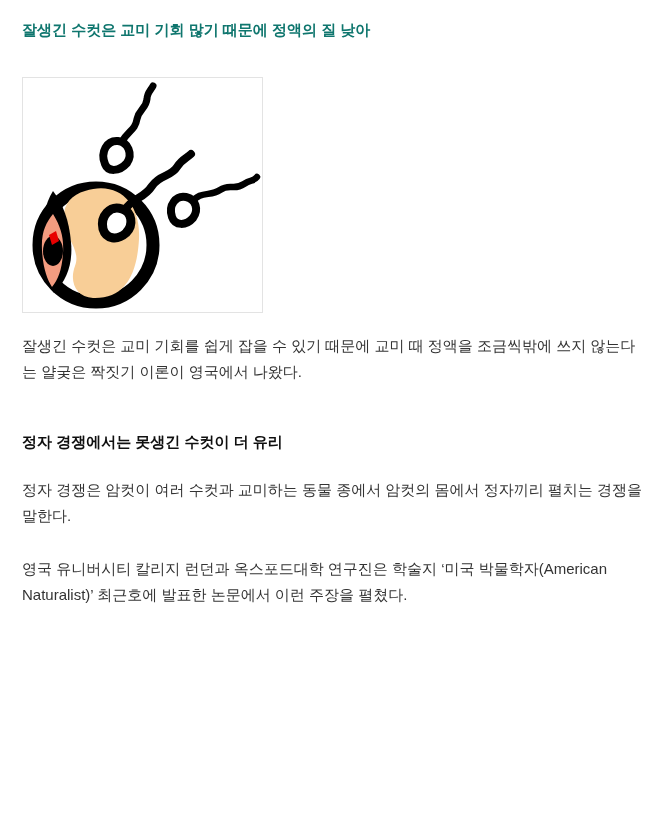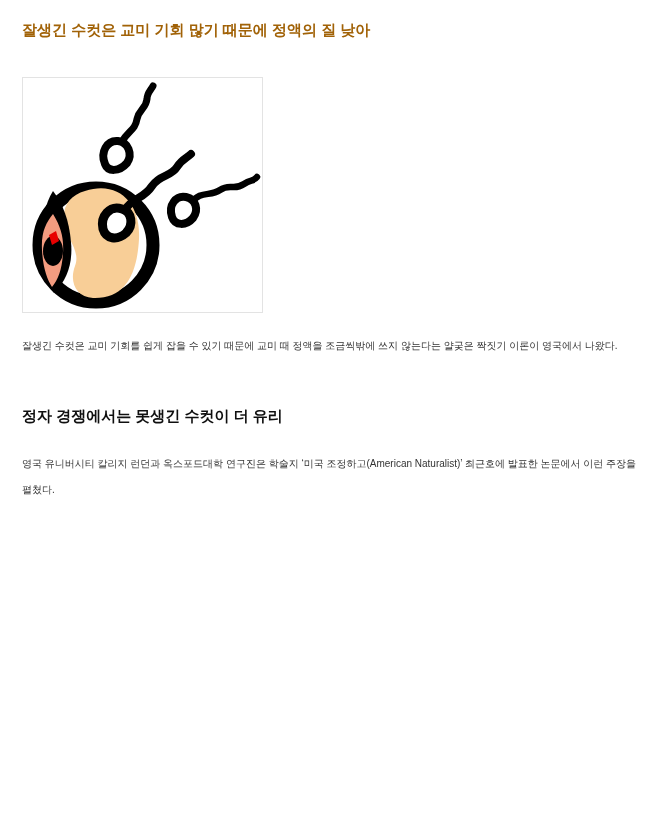--- a/index.html
+++ b/index.html
@@ -15,32 +15,32 @@
   }
   .article {
     box-sizing: border-box;
     width: 657px;
     padding: 17px 10px 0 22px;
   }
   .article h1 {
     font-size: 15px;
     line-height: 26px;
     font-weight: bold;
-    color: #a16207;
+    color: #0f766e;
     margin: 0 0 34px 0;
   }
   .article h2 {
     font-size: 15px;
     line-height: 26px;
     font-weight: bold;
     color: #0f0f0f;
     margin: 44px 0 22px 0;
   }
   .article p {
-    font-size: 10px;
+    font-size: 15px;
     line-height: 26px;
     color: #333333;
     margin: 0 0 27px 0;
     word-break: normal;
   }
   figure.illustration {
     margin: 0 0 20px 0;
     padding: 0;
     width: 239px;
     height: 234px;
@@ -114,17 +114,18 @@
                C 173,121 176,132 170,140
                C 163,148 152,148 149,139 Z" fill="#ffffff" stroke="#000000" stroke-width="8"></path>
     </svg>
   </figure>
 
   <p>잘생긴 수컷은 교미 기회를 쉽게 잡을 수 있기 때문에 교미 때 정액을 조금씩밖에 쓰지 않는다는 얄궂은 짝짓기 이론이 영국에서 나왔다.</p>
 
 
   <h2>정자 경쟁에서는 못생긴 수컷이 더 유리</h2>
 
+  <p>정자 경쟁은 암컷이 여러 수컷과 교미하는 동물 종에서 암컷의 몸에서 정자끼리 펼치는 경쟁을 말한다.</p>
 
-  <p>영국 유니버시티 칼리지 런던과 옥스포드대학 연구진은 학술지 ‘미국 조정하고(American Naturalist)’ 최근호에 발표한 논문에서 이런 주장을 펼쳤다.</p>
+  <p>영국 유니버시티 칼리지 런던과 옥스포드대학 연구진은 학술지 ‘미국 박물학자(American Naturalist)’ 최근호에 발표한 논문에서 이런 주장을 펼쳤다.</p>
 
 
 </article>
 
 </body></html>

